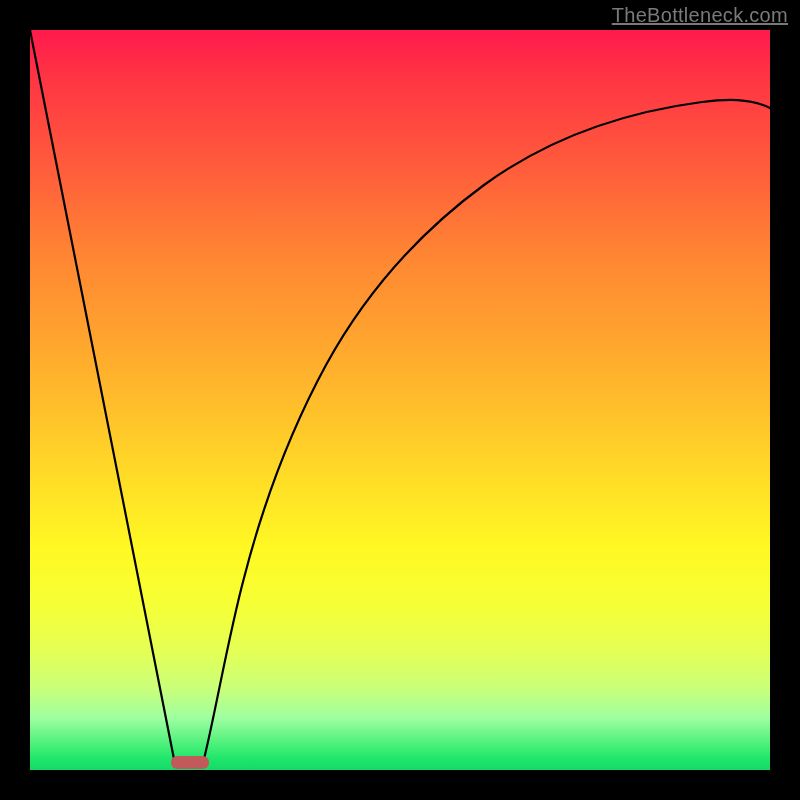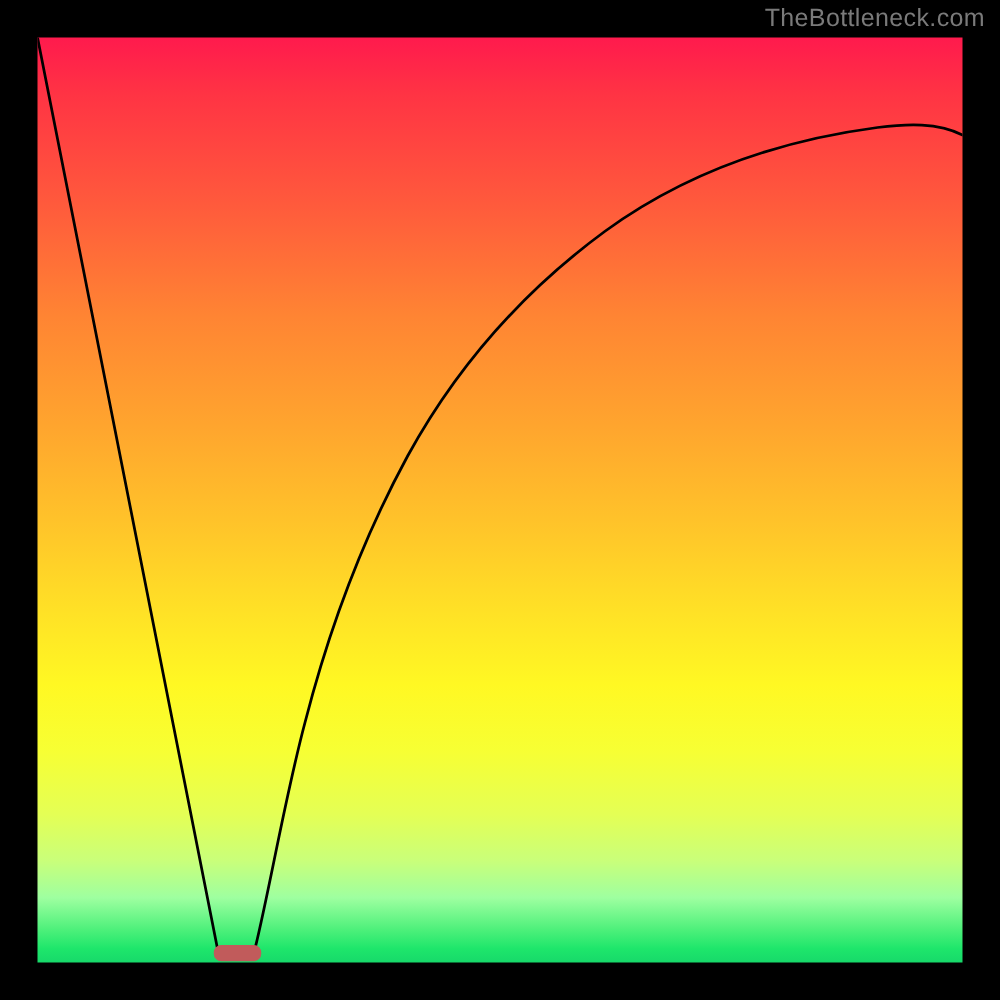--- a/index.html
+++ b/index.html
@@ -45,20 +45,21 @@
   }
   .watermark {
     position: absolute;
     top: 4px;
     right: 12px;
     color: #7a7a7a;
     font-size: 20px;
     font-weight: 500;
     letter-spacing: 0.3px;
     user-select: none;
+    text-decoration: underline;
   }
   svg.overlay {
     position: absolute;
     top: 0;
     left: 0;
   }
 </style>
 </head>
 <body>
 

